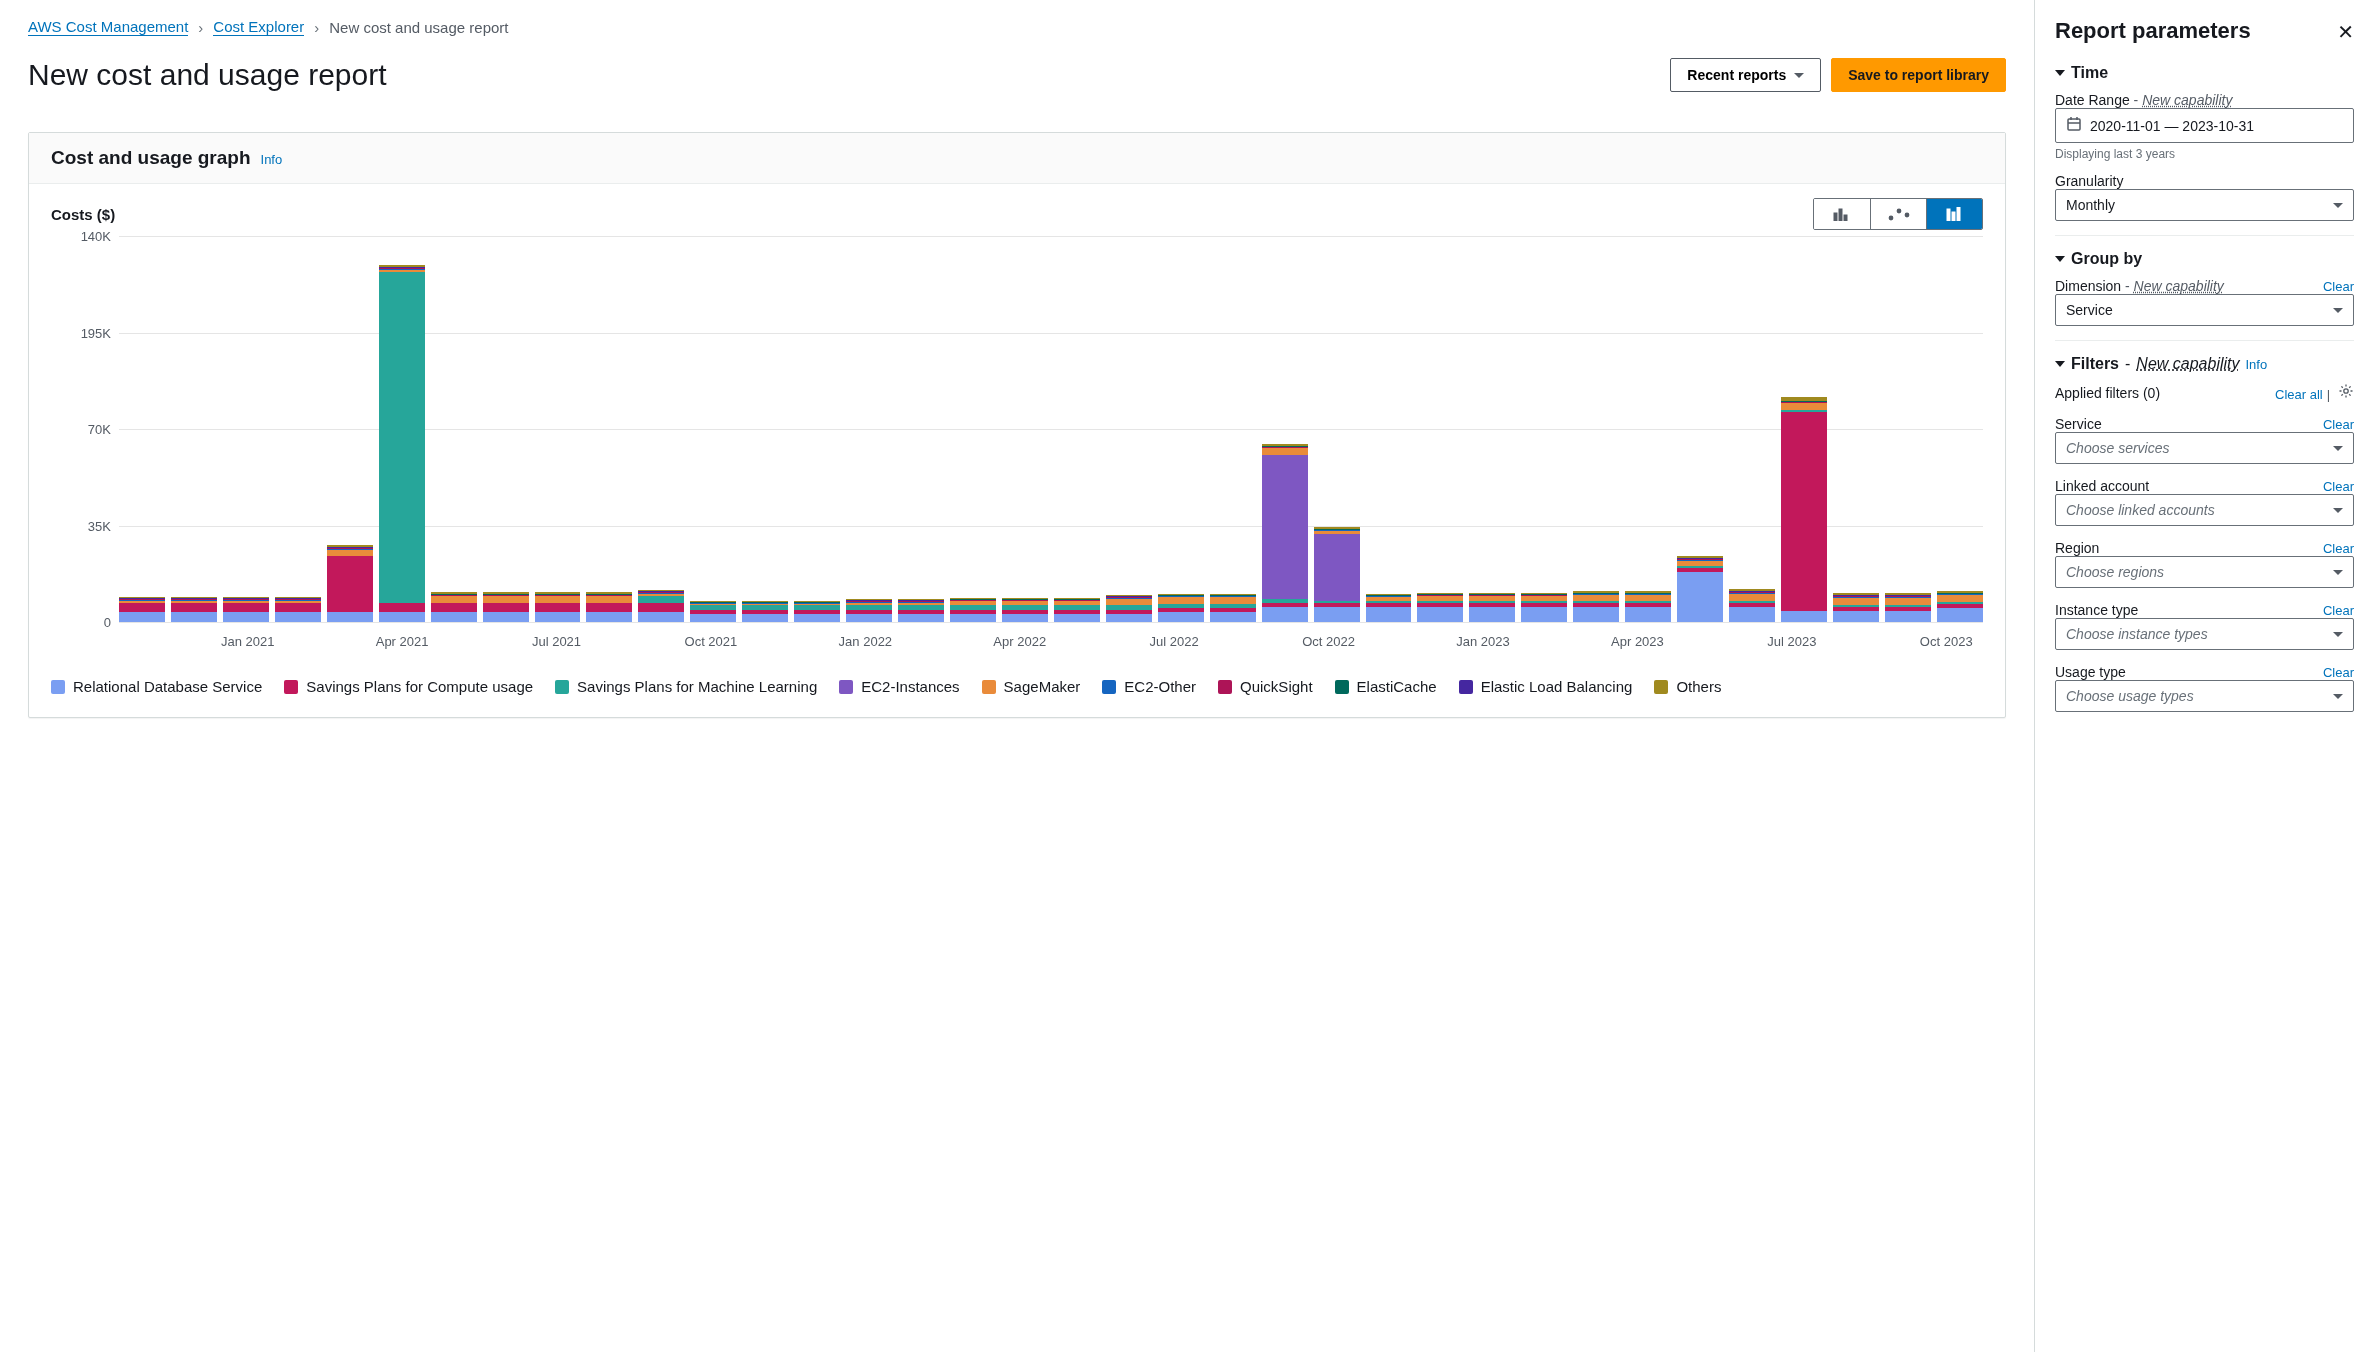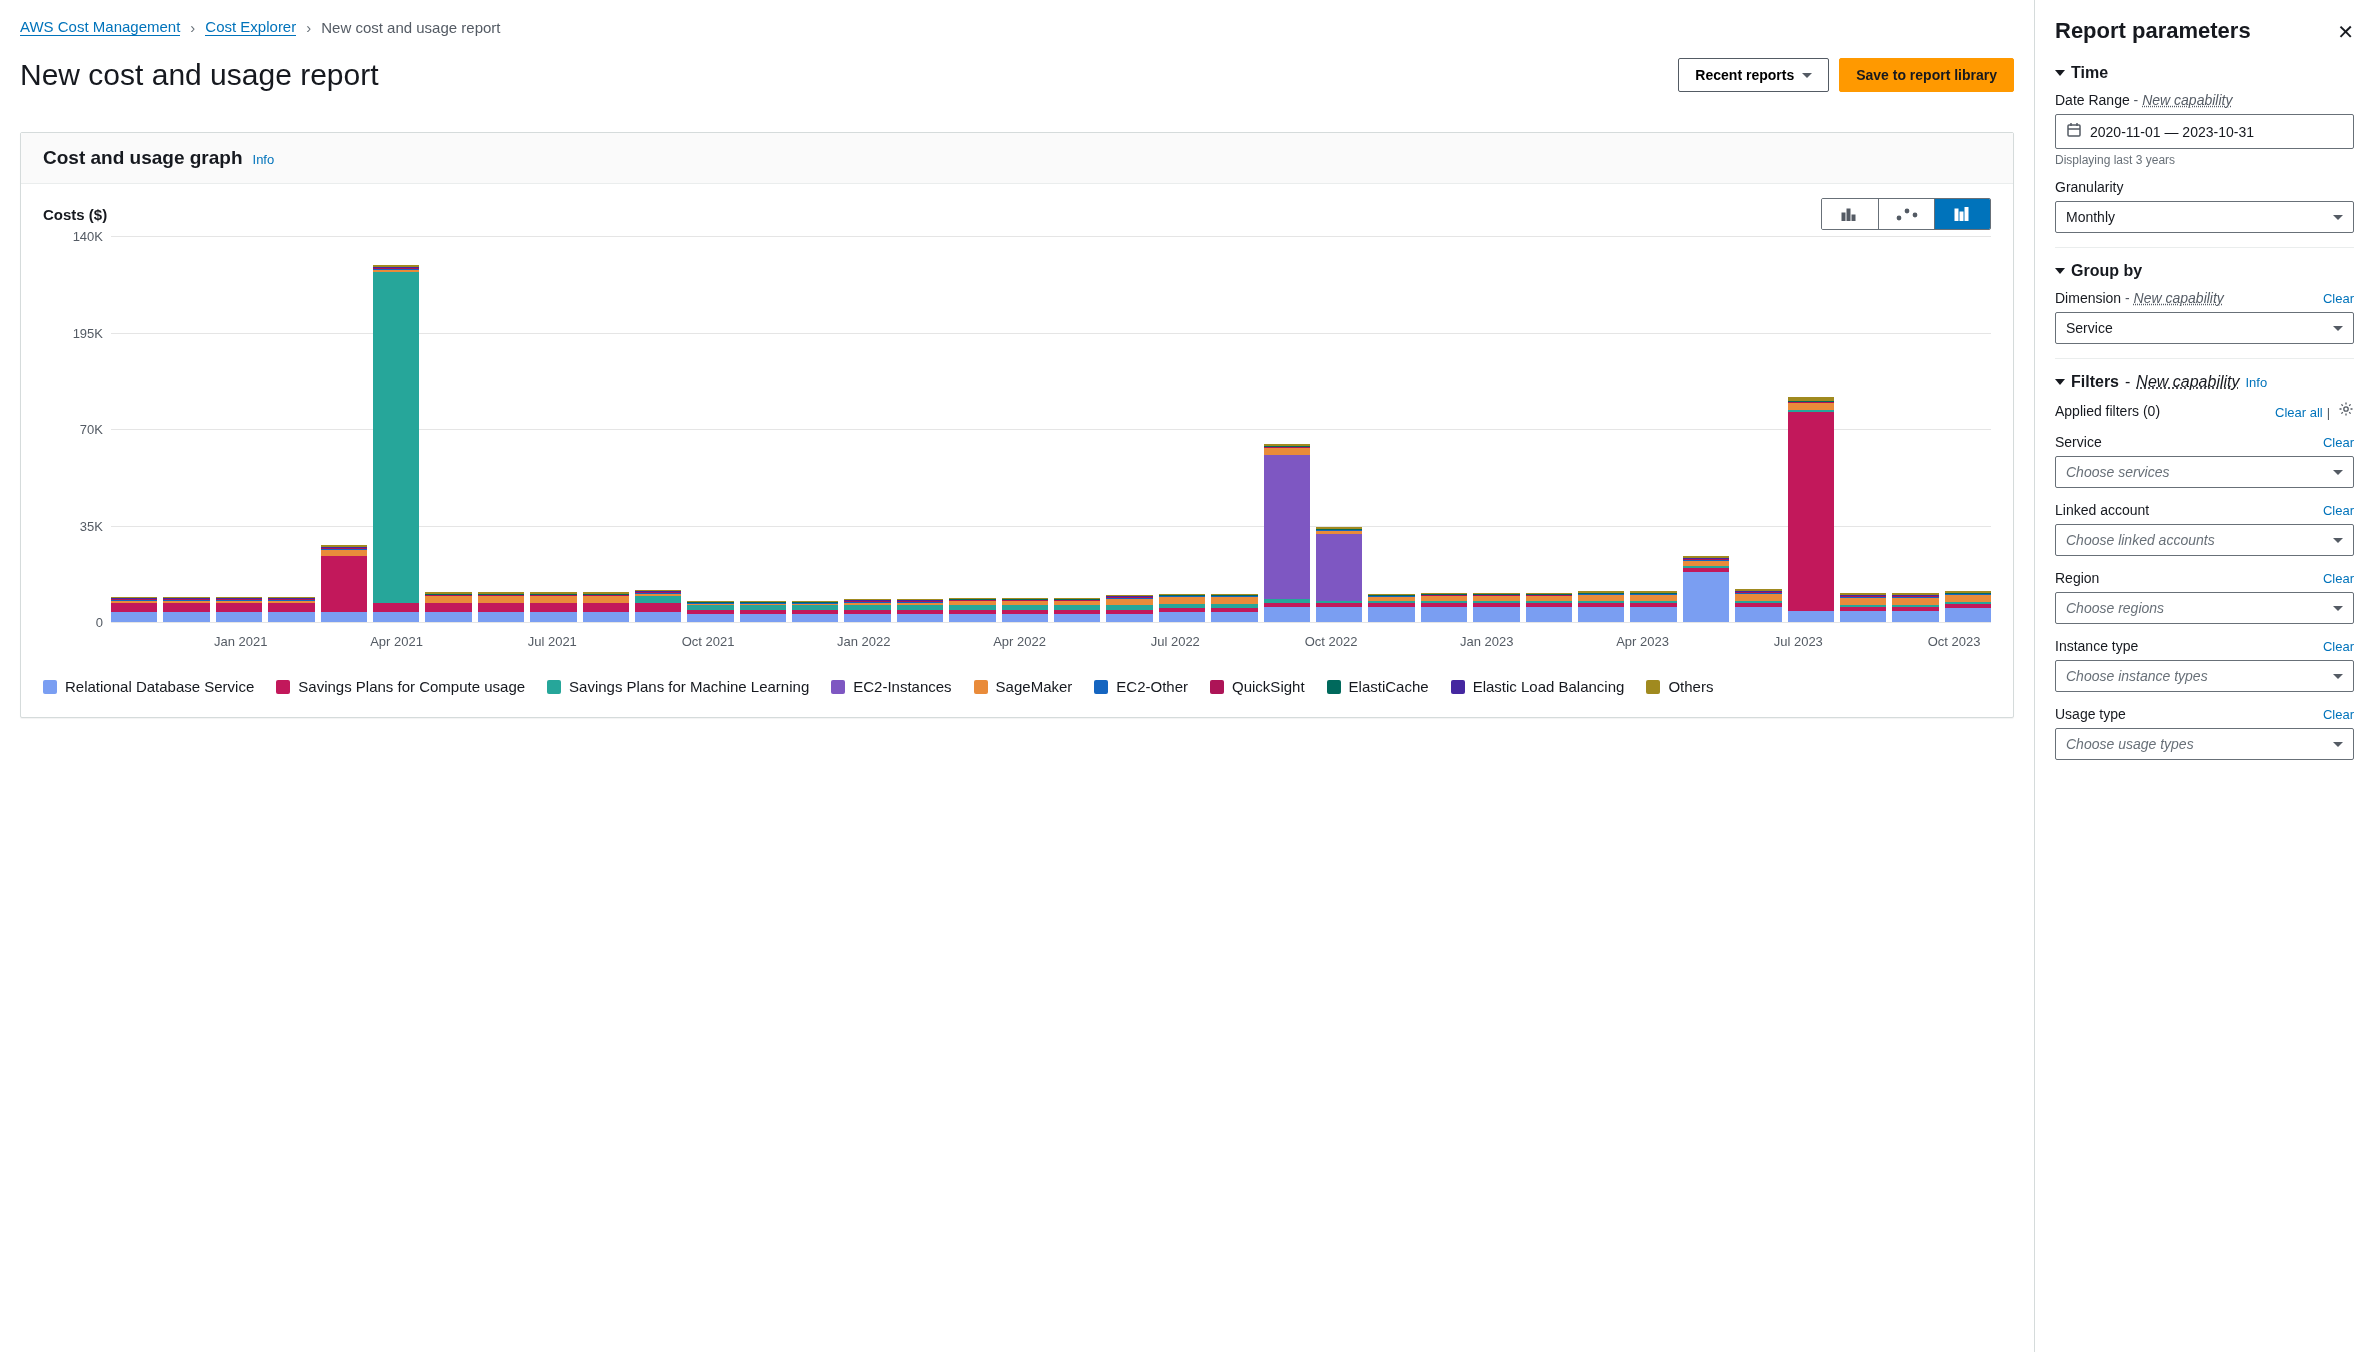--- a/index.html
+++ b/index.html
@@ -1,18 +1,18 @@
 <!DOCTYPE html>
 <html><head>
 <meta charset="utf-8">
 <style>
   * { box-sizing: border-box; margin: 0; padding: 0; font-family: "Amazon Ember", "Helvetica Neue", Arial, sans-serif; }
   body { background: #fff; color: #16191f; font-size: 14px; }
   .page { display: flex; width: 100%; height: 100vh; }
-  .main { flex: 1; padding: 18px 20px; overflow: auto; position: relative; }
+  .main { flex: 1; padding: 18px 28px; overflow: auto; position: relative; }
   .side { width: 340px; border-left: 1px solid #d5dbdb; padding: 18px 20px; overflow: auto; position: relative; }
 
   
   .breadcrumbs { display: flex; align-items: center; gap: 10px; font-size: 15px; margin-bottom: 22px; }
   .breadcrumbs a { color: #0073bb; text-decoration: none; border-bottom: 1px solid #0073bb; }
   .breadcrumbs .sep { color: #687078; }
   .breadcrumbs .current { color: #545b64; }
 
   .title-row { display: flex; justify-content: space-between; align-items: center; margin-bottom: 18px; }
   h1 { font-size: 30px; font-weight: 400; }
@@ -65,21 +65,21 @@
   .section-hdr .tri { width:0; height:0; border-left:5px solid transparent; border-right:5px solid transparent; border-top:6px solid #16191f; }
   .section-hdr .newcap { font-weight: 400; font-style: italic; text-decoration: underline dotted; }
   .section-hdr .dash { font-weight:400; }
   .field-label-row { display:flex; justify-content:space-between; align-items:baseline; margin-top:8px;}
   .field-label { font-size: 14px; }
   .clear-link { color: #0073bb; font-size: 13px; cursor: pointer; }
   .clear-link.sep::after{ content:"|"; margin-left:4px; color:#545b64;}
   .newcap-inline { font-style: italic; text-decoration: underline dotted; color:#545b64; }
   .dash-inline{ color:#545b64; }
 
-  .input, .select { width: 100%; margin-top: 6px; border: 1px solid #687078; border-radius: 2px; background:#fff; padding: 7px 10px; font-size:14px; display:flex; align-items:center; justify-content:space-between; cursor:pointer; }
+  .input, .select { width: 100%; border: 1px solid #687078; border-radius: 2px; background:#fff; padding: 7px 10px; font-size:14px; display:flex; align-items:center; justify-content:space-between; cursor:pointer; }
   .select .caret { width:0;height:0;border-left:5px solid transparent;border-right:5px solid transparent;border-top:5px solid #545b64;}
   .select .placeholder{ color:#687078; font-style:italic;}
   .input .cal-icon { margin-right:8px; }
   .helper{ color:#687078; font-size:12px; margin-top:4px;}
   .divider{border:none;border-top:1px solid #eaeded; margin:14px 0;}
   .applied-row{display:flex;justify-content:space-between;align-items:center;margin-top:6px;}
   .gear{color:#545b64;margin-left:4px;}
 </style>
 </head>
 <body>

